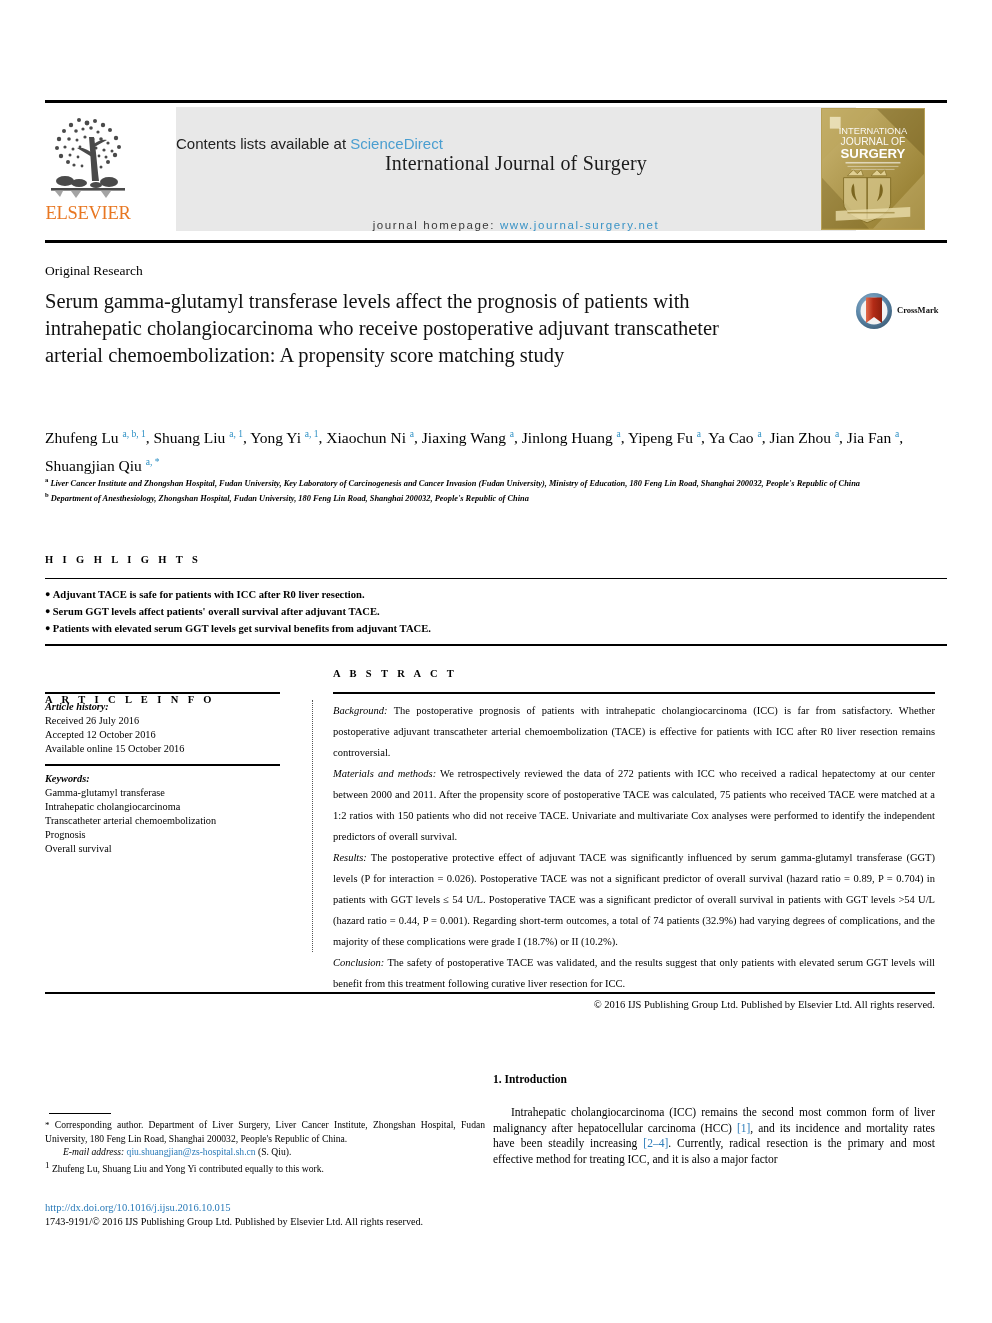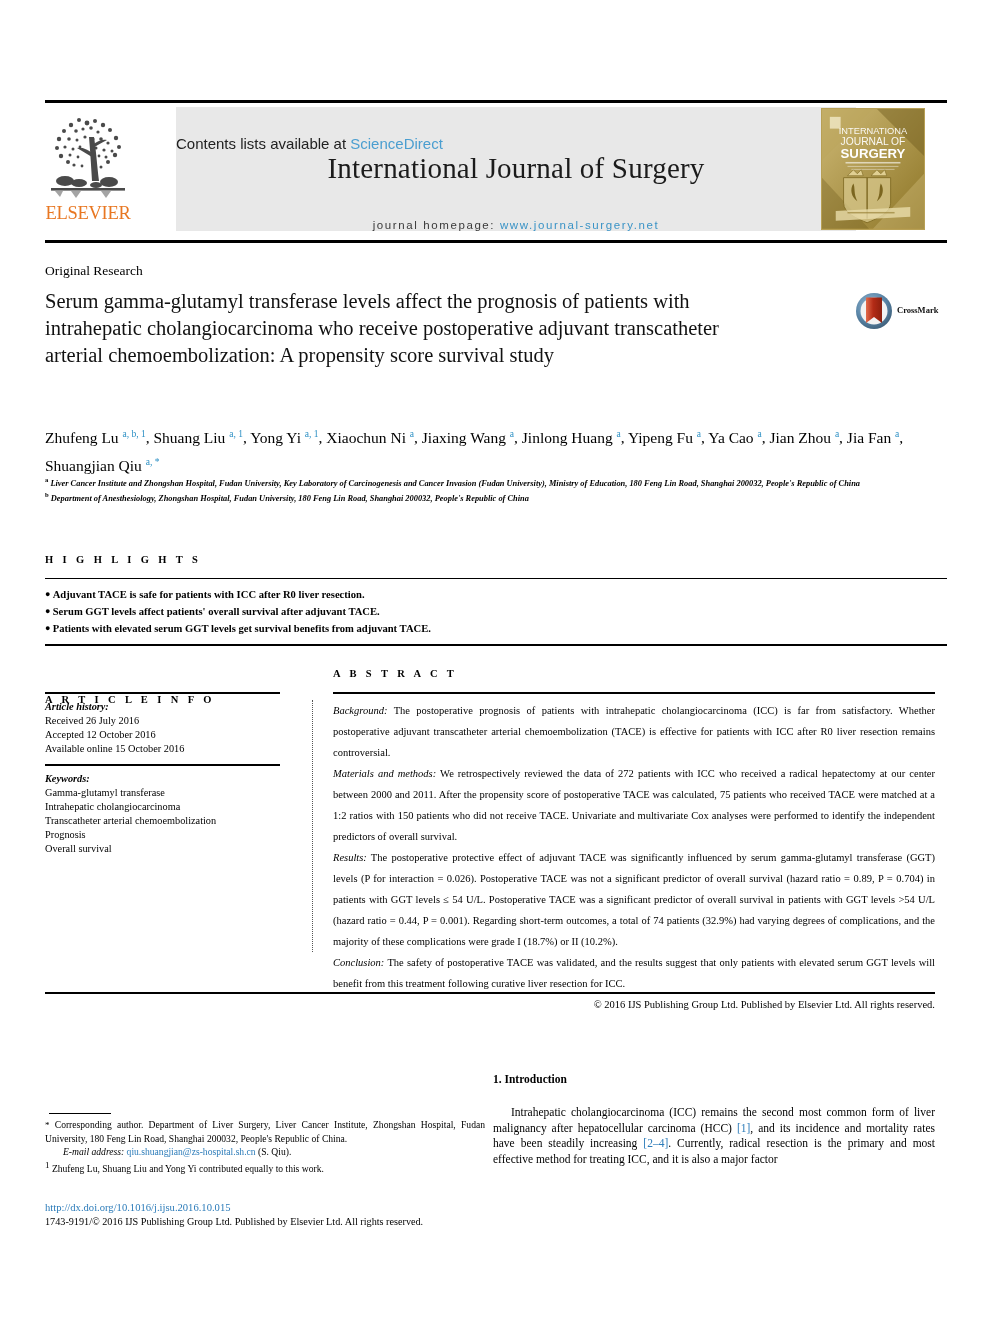--- a/index.html
+++ b/index.html
@@ -34,21 +34,21 @@
     background:#e8e8e8;
   }
   .contents-line {
     position:absolute; left:131px; top:28px; width:680px;
     text-align:left; font-size:15px; color:#222;
     font-family:"Liberation Sans", sans-serif;
   }
   .contents-line .sd { color:#4a9ed0; }
   .journal-name {
     position:absolute; left:131px; top:45px; width:680px;
-    text-align:center; font-size:29px; color:#1b1b1b;
+    text-align:center; font-size:20px; color:#1b1b1b;
     font-family:"Liberation Serif", serif; letter-spacing:0.2px;
   }
   .homepage-line {
     position:absolute; left:131px; top:112px; width:680px;
     text-align:center; font-size:11.5px; color:#3a3a3a;
     font-family:"Liberation Sans", sans-serif; letter-spacing:1.6px;
   }
   .homepage-line .url { color:#3a93c6; }
 
   
@@ -296,21 +296,21 @@
       <path d="M52 66 L56 62 L60 66 L64 62 L66 68 L50 68 Z" fill="#e0cf92" stroke="#7b6620" stroke-width="0.6"></path>
       <path d="M14 104 L90 100 L90 110 L14 114 Z" fill="#e8dcaa" opacity="0.8"></path>
       <rect x="26" y="105" width="48" height="1.5" fill="#8d7526" opacity="0.6"></rect>
     </svg>
   </div>
 
   <div class="rule-thick" style="top:240px;height:3px;"></div>
 
   <div class="artcat">Original Research</div>
 
-  <h1 class="title" style="margin:0;font-weight:normal;">Serum gamma-glutamyl transferase levels affect the prognosis of patients with intrahepatic cholangiocarcinoma who receive postoperative adjuvant transcatheter arterial chemoembolization: A propensity score survival study</h1>
+  <h1 class="title" style="margin:0;font-weight:normal;">Serum gamma-glutamyl transferase levels affect the prognosis of patients with intrahepatic cholangiocarcinoma who receive postoperative adjuvant transcatheter arterial chemoembolization: A propensity score matching study</h1>
 
   <div class="crossmark">
     <svg width="38" height="38" viewBox="0 0 38 38">
       <defs>
         <radialGradient id="cmg" cx="40%" cy="35%" r="70%">
           <stop offset="0%" stop-color="#9ebfd8"></stop>
             <stop offset="60%" stop-color="#5a86a8"></stop>
             <stop offset="100%" stop-color="#3d5d77"></stop>
         </radialGradient>
         <linearGradient id="cmr" x1="0" y1="0" x2="1" y2="0">

